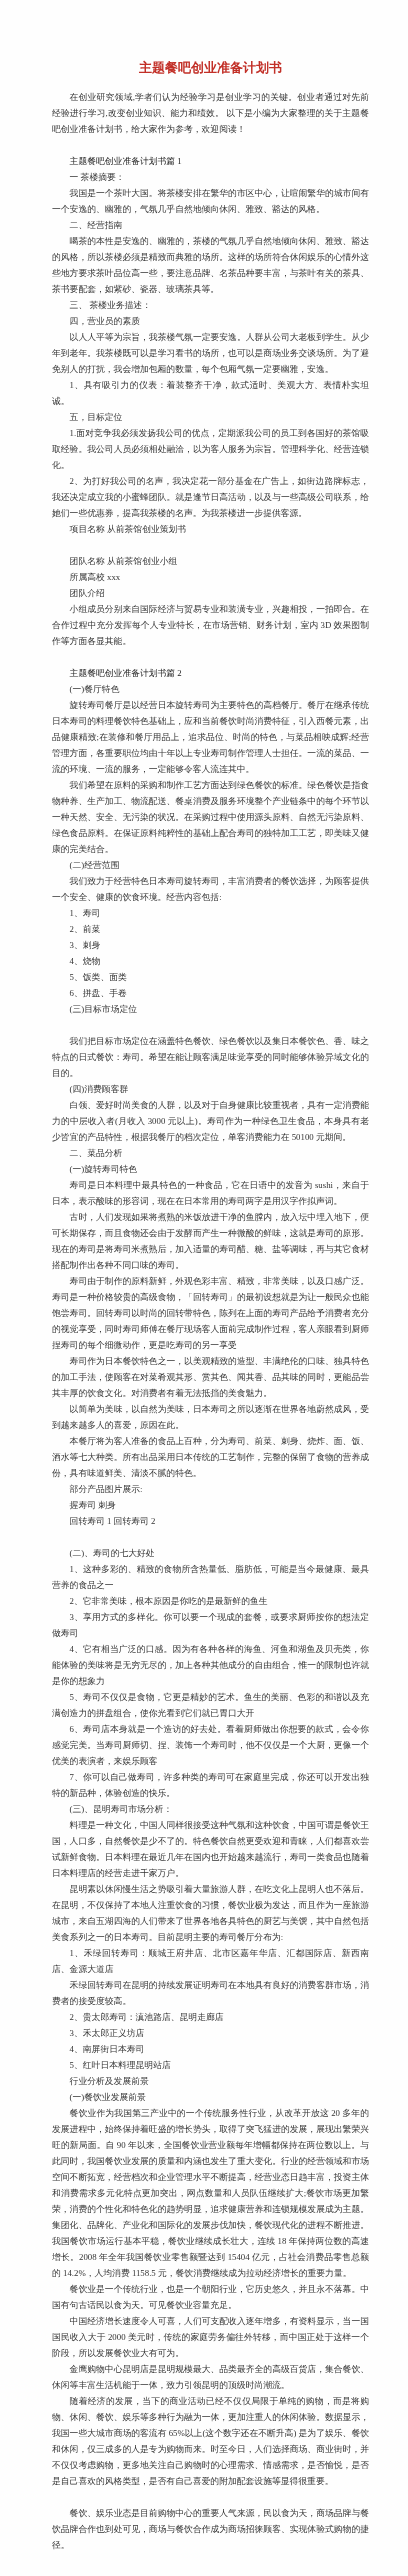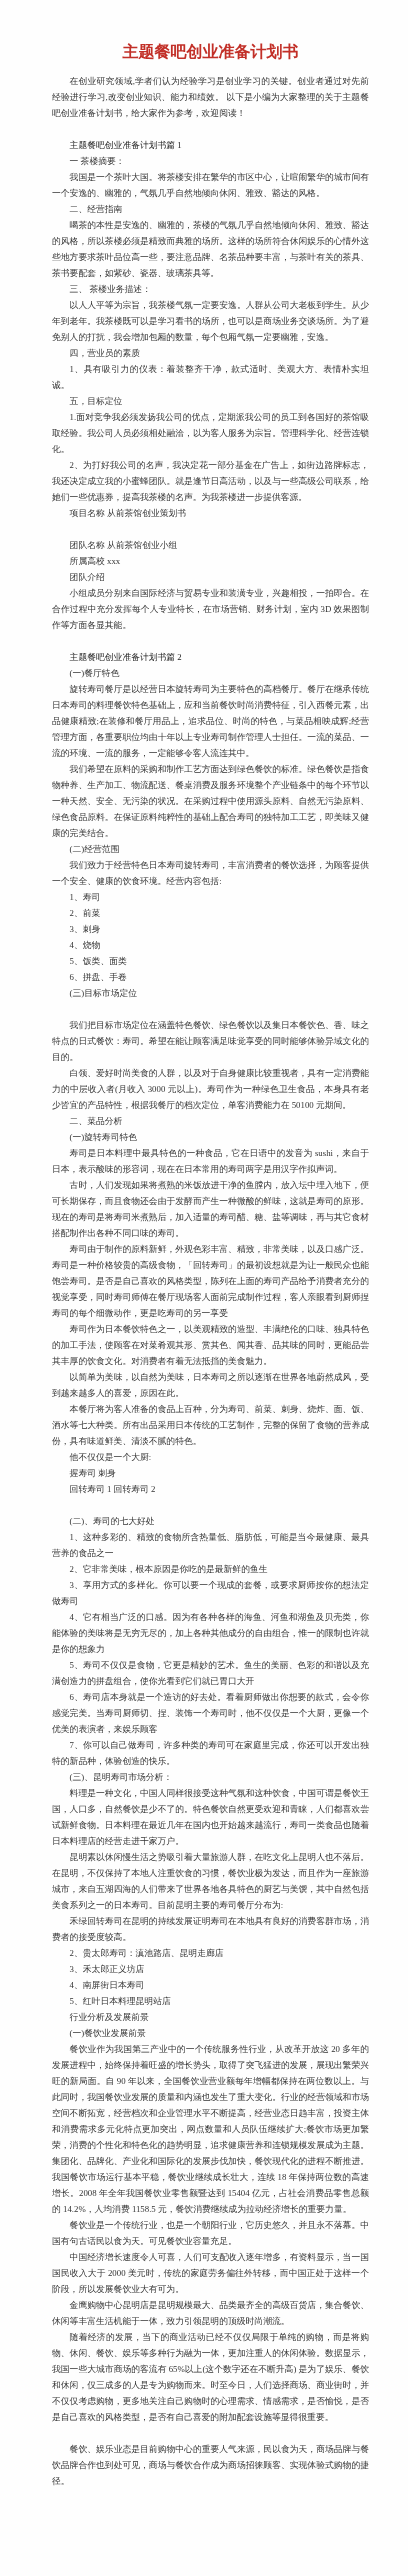--- a/index.html
+++ b/index.html
@@ -16,26 +16,26 @@
     background: #fefefe;
     box-sizing: border-box;
     padding: 44px 40px 15.5px 52px;
     font-family: "Liberation Serif", "DejaVu Serif", serif;
     font-size: 8.8px;
     line-height: 16px;
     color: #333333;
     text-align: justify;
   }
   .doc-title {
-    font-size: 16px;
+    font-size: 13px;
     font-weight: bold;
     text-align: center;
     text-indent: 0;
     color: #c23028;
-    margin: 0 0 12px 0;
+    margin: 16px 0 12px 0;
     line-height: 16.5px;
   }
   .paragraph, .heading, .blank {
     margin: 0;
     text-indent: 2em;
     font-size: 8.8px;
     line-height: 16px;
   }
   .heading {
     font-weight: normal;
@@ -52,22 +52,22 @@
   <h1 class="doc-title">主题餐吧创业准备计划书</h1>
   <div>
       <p class="paragraph">在创业研究领域,学者们认为经验学习是创业学习的关键。创业者通过对先前经验进行学习,改变创业知识、能力和绩效。 以下是小编为大家整理的关于主题餐吧创业准备计划书，给大家作为参考，欢迎阅读！</p>
       <p class="blank">&nbsp;</p>
       <h2 class="heading">主题餐吧创业准备计划书篇 1</h2>
       <p class="paragraph">一 茶楼摘要：</p>
       <p class="paragraph">我国是一个茶叶大国。将茶楼安排在繁华的市区中心，让喧闹繁华的城市间有一个安逸的、幽雅的，气氛几乎自然地倾向休闲、雅致、豁达的风格。</p>
       <p class="paragraph">二、经营指南</p>
       <p class="paragraph">喝茶的本性是安逸的、幽雅的，茶楼的气氛几乎自然地倾向休闲、雅致、豁达的风格，所以茶楼必须是精致而典雅的场所。这样的场所符合休闲娱乐的心情外这些地方要求茶叶品位高一些，要注意品牌、名茶品种要丰富，与茶叶有关的茶具、茶书要配套，如紫砂、瓷器、玻璃茶具等。</p>
       <p class="paragraph">三、 茶楼业务描述：</p>
+      <p class="paragraph">四，营业员的素质</p>
       <p class="paragraph">以人人平等为宗旨，我茶楼气氛一定要安逸。人群从公司大老板到学生。从少年到老年。我茶楼既可以是学习看书的场所，也可以是商场业务交谈场所。为了避免别人的打扰，我会增加包厢的数量，每个包厢气氛一定要幽雅，安逸。</p>
-      <p class="paragraph">四，营业员的素质</p>
       <p class="paragraph">1、具有吸引力的仪表：着装整齐干净，款式适时、美观大方、表情朴实坦诚。</p>
       <p class="paragraph">五，目标定位</p>
       <p class="paragraph">1.面对竞争我必须发扬我公司的优点，定期派我公司的员工到各国好的茶馆吸取经验。我公司人员必须相处融洽，以为客人服务为宗旨。管理科学化、经营连锁化。</p>
       <p class="paragraph">2、为打好我公司的名声，我决定花一部分基金在广告上，如街边路牌标志，我还决定成立我的小蜜蜂团队。就是逢节日高活动，以及与一些高级公司联系，给她们一些优惠券，提高我茶楼的名声。为我茶楼进一步提供客源。</p>
       <p class="paragraph">项目名称 从前茶馆创业策划书</p>
       <p class="blank">&nbsp;</p>
       <p class="paragraph">团队名称 从前茶馆创业小组</p>
       <p class="paragraph">所属高校 xxx</p>
       <p class="paragraph">团队介绍</p>
       <p class="paragraph">小组成员分别来自国际经济与贸易专业和装潢专业，兴趣相投，一拍即合。在合作过程中充分发挥每个人专业特长，在市场营销、财务计划，室内 3D 效果图制作等方面各显其能。</p>
@@ -80,44 +80,46 @@
       <p class="paragraph">我们致力于经营特色日本寿司旋转寿司，丰富消费者的餐饮选择，为顾客提供一个安全、健康的饮食环境。经营内容包括:</p>
       <p class="paragraph">1、寿司</p>
       <p class="paragraph">2、前菜</p>
       <p class="paragraph">3、刺身</p>
       <p class="paragraph">4、烧物</p>
       <p class="paragraph">5、饭类、面类</p>
       <p class="paragraph">6、拼盘、手卷</p>
       <p class="paragraph">(三)目标市场定位</p>
       <p class="blank">&nbsp;</p>
       <p class="paragraph">我们把目标市场定位在涵盖特色餐饮、绿色餐饮以及集日本餐饮色、香、味之特点的日式餐饮：寿司。希望在能让顾客满足味觉享受的同时能够体验异域文化的目的。</p>
+      <p class="paragraph">(四)消费顾客群</p>
       <p class="paragraph">白领、爱好时尚美食的人群，以及对于自身健康比较重视者，具有一定消费能力的中层收入者(月收入 3000 元以上)。寿司作为一种绿色卫生食品，本身具有老少皆宜的产品特性，根据我餐厅的档次定位，单客消费能力在 50100 元期间。</p>
       <p class="paragraph">二、菜品分析</p>
       <p class="paragraph">(一)旋转寿司特色</p>
       <p class="paragraph">寿司是日本料理中最具特色的一种食品，它在日语中的发音为 sushi，来自于日本，表示酸味的形容词，现在在日本常用的寿司两字是用汉字作拟声词。</p>
       <p class="paragraph">古时，人们发现如果将煮熟的米饭放进干净的鱼膛内，放入坛中埋入地下，便可长期保存，而且食物还会由于发酵而产生一种微酸的鲜味，这就是寿司的原形。现在的寿司是将寿司米煮熟后，加入适量的寿司醋、糖、盐等调味，再与其它食材搭配制作出各种不同口味的寿司。</p>
-      <p class="paragraph">寿司由于制作的原料新鲜，外观色彩丰富、精致，非常美味，以及口感广泛。寿司是一种价格较贵的高级食物，「回转寿司」的最初设想就是为让一般民众也能饱尝寿司。是否是自己喜欢的风格类型，陈列在上面的寿司产品给予消费者充分的视觉享受，同时寿司师傅在餐厅现场客人面前完成制作过程，客人亲眼看到厨师捏寿司的每个细微动作，更是吃寿司的另一享受</p>
+      <p class="paragraph">寿司由于制作的原料新鲜，外观色彩丰富、精致，非常美味，以及口感广泛。寿司是一种价格较贵的高级食物，「回转寿司」的最初设想就是为让一般民众也能饱尝寿司。回转寿司以时尚的回转带特色，陈列在上面的寿司产品给予消费者充分的视觉享受，同时寿司师傅在餐厅现场客人面前完成制作过程，客人亲眼看到厨师捏寿司的每个细微动作，更是吃寿司的另一享受</p>
       <p class="paragraph">寿司作为日本餐饮特色之一，以美观精致的造型、丰满绝伦的口味、独具特色的加工手法，使顾客在对菜肴观其形、赏其色、闻其香、品其味的同时，更能品尝其丰厚的饮食文化。对消费者有着无法抵挡的美食魅力。</p>
       <p class="paragraph">以简单为美味，以自然为美味，日本寿司之所以逐渐在世界各地蔚然成风，受到越来越多人的喜爱，原因在此。</p>
       <p class="paragraph">本餐厅将为客人准备的食品上百种，分为寿司、前菜、刺身、烧炸、面、饭、酒水等七大种类。所有出品采用日本传统的工艺制作，完整的保留了食物的营养成份，具有味道鲜美、清淡不腻的特色。</p>
-      <p class="paragraph">他不仅仅是一个大厨:</p>
+      <p class="paragraph">部分产品图片展示:</p>
       <p class="paragraph">握寿司 刺身</p>
       <p class="paragraph">回转寿司 1 回转寿司 2</p>
       <p class="blank">&nbsp;</p>
       <p class="paragraph">(二)、寿司的七大好处</p>
       <p class="paragraph">1、这种多彩的、精致的食物所含热量低、脂肪低，可能是当今最健康、最具营养的食品之一</p>
       <p class="paragraph">2、它非常美味，根本原因是你吃的是最新鲜的鱼生</p>
       <p class="paragraph">3、享用方式的多样化。你可以要一个现成的套餐，或要求厨师按你的想法定做寿司</p>
       <p class="paragraph">4、它有相当广泛的口感。因为有各种各样的海鱼、河鱼和湖鱼及贝壳类，你能体验的美味将是无穷无尽的，加上各种其他成分的自由组合，惟一的限制也许就是你的想象力</p>
       <p class="paragraph">5、寿司不仅仅是食物，它更是精妙的艺术。鱼生的美丽、色彩的和谐以及充满创造力的拼盘组合，使你光看到它们就已胃口大开</p>
       <p class="paragraph">6、寿司店本身就是一个造访的好去处。看着厨师做出你想要的款式，会令你感觉完美。当寿司厨师切、捏、装饰一个寿司时，他不仅仅是一个大厨，更像一个优美的表演者，来娱乐顾客</p>
       <p class="paragraph">7、你可以自己做寿司，许多种类的寿司可在家庭里完成，你还可以开发出独特的新品种，体验创造的快乐。</p>
       <p class="paragraph">(三)、昆明寿司市场分析：</p>
       <p class="paragraph">料理是一种文化，中国人同样很接受这种气氛和这种饮食，中国可谓是餐饮王国，人口多，自然餐饮是少不了的。特色餐饮自然更受欢迎和青睐，人们都喜欢尝试新鲜食物。日本料理在最近几年在国内也开始越来越流行，寿司一类食品也随着日本料理店的经营走进千家万户。</p>
       <p class="paragraph">昆明素以休闲慢生活之势吸引着大量旅游人群，在吃文化上昆明人也不落后。在昆明，不仅保持了本地人注重饮食的习惯，餐饮业极为发达，而且作为一座旅游城市，来自五湖四海的人们带来了世界各地各具特色的厨艺与美馔，其中自然包括美食系列之一的日本寿司。目前昆明主要的寿司餐厅分布为:</p>
+      <p class="paragraph">1、禾绿回转寿司：顺城王府井店、北市区嘉年华店、汇都国际店、新西南店、金源大道店</p>
       <p class="paragraph">禾绿回转寿司在昆明的持续发展证明寿司在本地具有良好的消费客群市场，消费者的接受度较高。</p>
       <p class="paragraph">2、贵太郎寿司：滇池路店、昆明走廊店</p>
       <p class="paragraph">3、禾太郎正义坊店</p>
       <p class="paragraph">4、南屏街日本寿司</p>
       <p class="paragraph">5、红叶日本料理昆明站店</p>
       <p class="paragraph">行业分析及发展前景</p>
       <p class="paragraph">(一)餐饮业发展前景</p>
       <p class="paragraph">餐饮业作为我国第三产业中的一个传统服务性行业，从改革开放这 20 多年的发展进程中，始终保持着旺盛的增长势头，取得了突飞猛进的发展，展现出繁荣兴旺的新局面。自 90 年以来，全国餐饮业营业额每年增幅都保持在两位数以上。与此同时，我国餐饮业发展的质量和内涵也发生了重大变化。行业的经营领域和市场空间不断拓宽，经营档次和企业管理水平不断提高，经营业态日趋丰富，投资主体和消费需求多元化特点更加突出，网点数量和人员队伍继续扩大;餐饮市场更加繁荣，消费的个性化和特色化的趋势明显，追求健康营养和连锁规模发展成为主题。集团化、品牌化、产业化和国际化的发展步伐加快，餐饮现代化的进程不断推进。 我国餐饮市场运行基本平稳，餐饮业继续成长壮大，连续 18 年保持两位数的高速增长。2008 年全年我国餐饮业零售额暨达到 15404 亿元，占社会消费品零售总额的 14.2%，人均消费 1158.5 元，餐饮消费继续成为拉动经济增长的重要力量。</p>
       <p class="paragraph">餐饮业是一个传统行业，也是一个朝阳行业，它历史悠久，并且永不落幕。中国有句古话民以食为天。可见餐饮业容量充足。</p>
       <p class="paragraph">中国经济增长速度令人可喜，人们可支配收入逐年增多，有资料显示，当一国国民收入大于 2000 美元时，传统的家庭劳务偏往外转移，而中国正处于这样一个阶段，所以发展餐饮业大有可为。</p>

